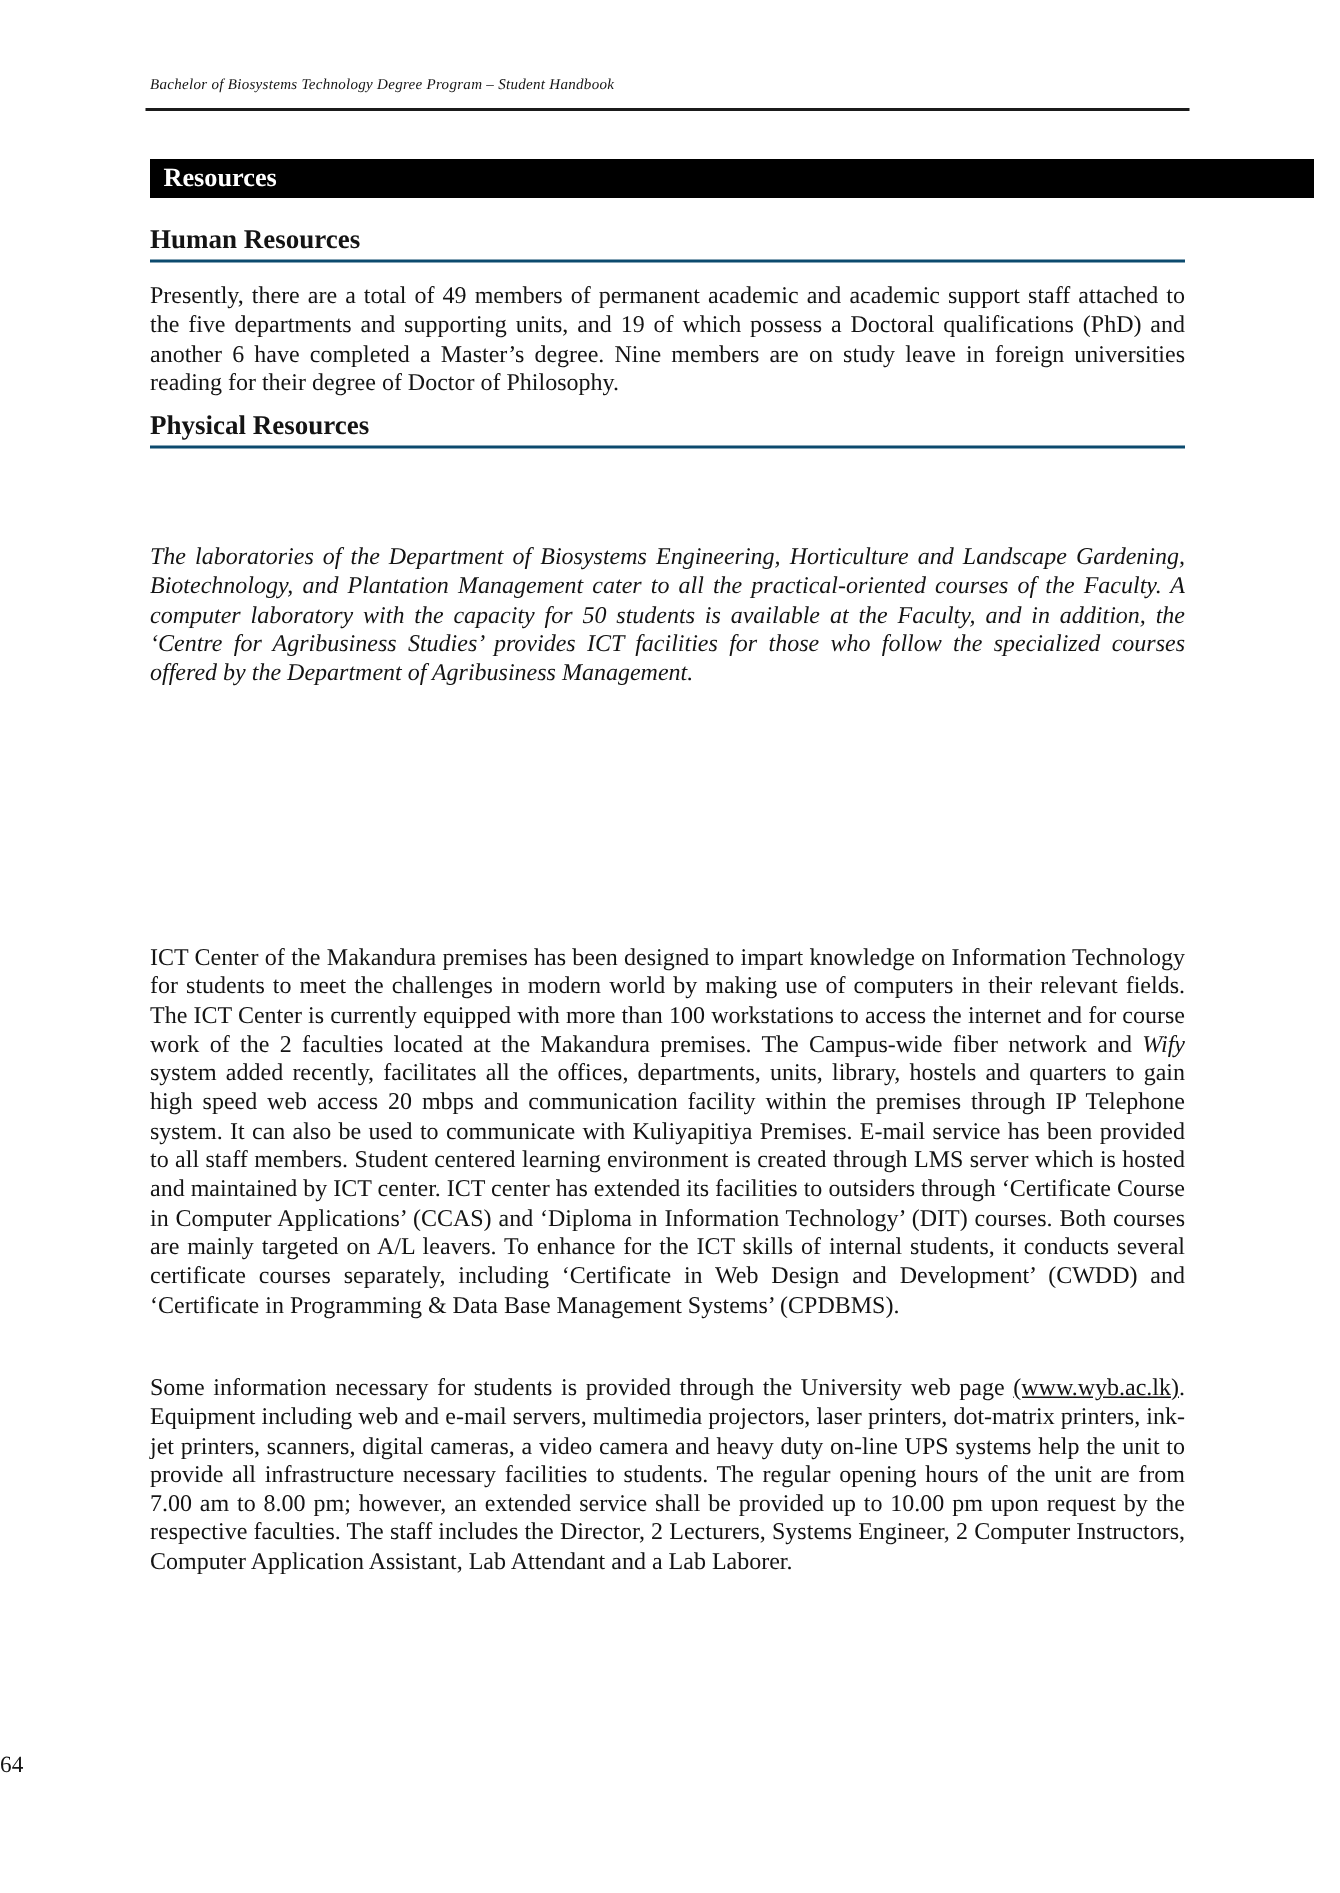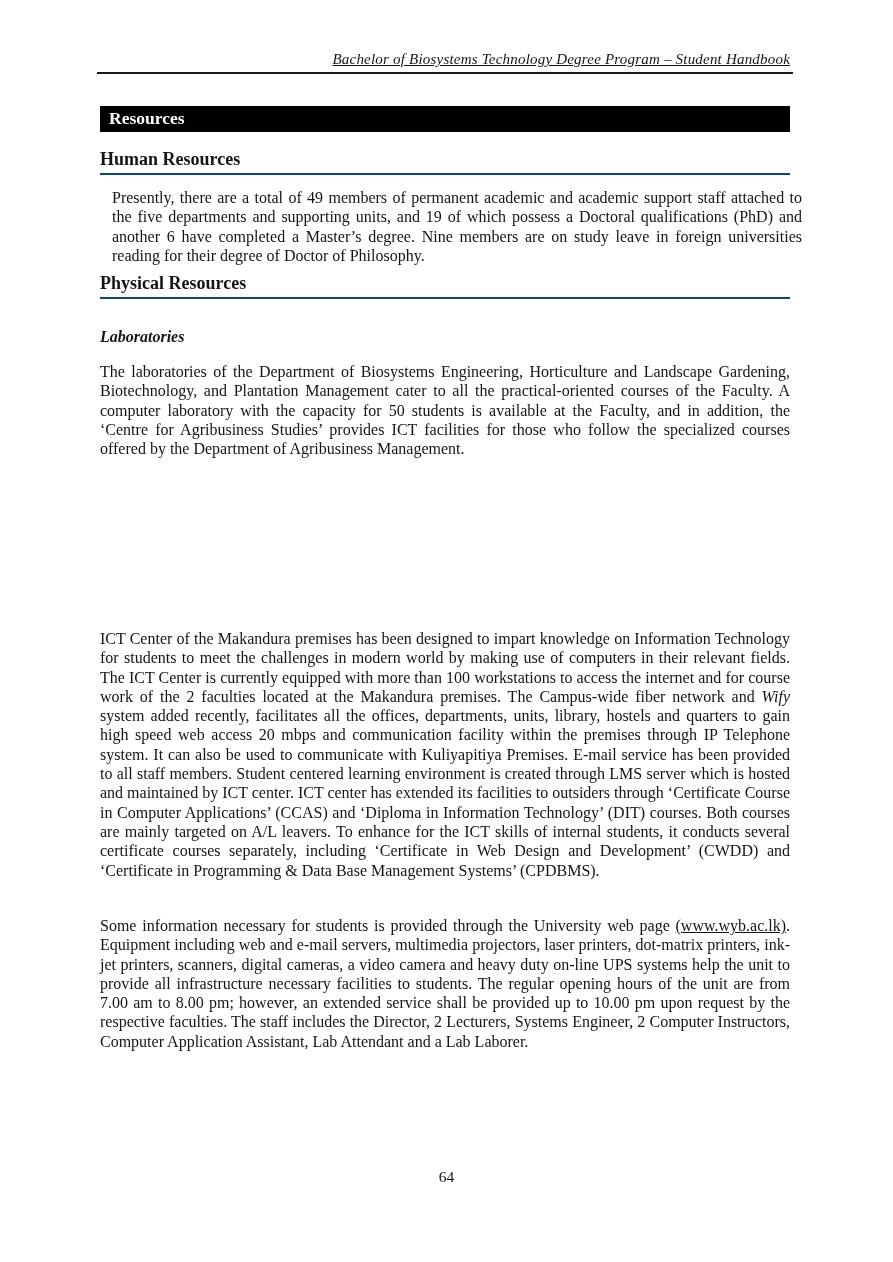--- a/index.html
+++ b/index.html
@@ -8,34 +8,33 @@
     width: 893px;
     height: 1262px;
     background: #ffffff;
     font-family: "Liberation Serif", serif;
     color: #141414;
     overflow: hidden;
   }
   .header-title {
     position: absolute;
     top: 51px; left: 100px; width: 690px;
-    text-align: right;
+    text-align: left;
     font-style: italic;
-    font-size: 15px;
+    font-size: 10px;
     letter-spacing: 0.2px;
-    text-decoration: underline;
   }
   .header-rule {
     position: absolute;
     top: 72px; left: 97px; width: 696px;
     border-top: 2px solid #1b1b1b;
   }
   .section-bar {
     position: absolute;
-    top: 106px; left: 100px; width: 690px; height: 26px;
+    top: 106px; left: 100px; width: 776px; height: 26px;
     background: #000000;
     color: #ffffff;
     font-weight: bold;
     font-size: 17.5px;
     line-height: 25px;
     padding-left: 9px;
     box-sizing: border-box;
   }
   .h2 {
     position: absolute;
@@ -60,35 +59,35 @@
   #h-exp { top: 480px; }
   #h-ict { top: 593px; }
   .para {
     position: absolute;
     left: 100px; width: 690px;
     margin: 0;
     font-size: 16px;
     line-height: 19.3px;
     text-align: justify;
   }
-  #p-human { top: 188px; margin-left: 12px; }
-  #p-lab   { top: 362px; }
+  #p-human { top: 188px; }
+  #p-lab   { top: 362px; font-style: italic; }
   #p-exp   { top: 516px; }
   #p-ict   { top: 629px; }
   #p-web   { top: 916px; }
   .it { font-style: italic; }
   .doclink {
     color: inherit;
     text-decoration: underline;
     cursor: pointer;
   }
   .page-num {
     position: absolute;
     top: 1168px; left: 0; width: 893px;
-    text-align: center;
+    text-align: left;
     font-size: 15.5px;
   }
 </style>
 </head>
 <body>
 
 <div class="page">
 
   <div class="header-title">Bachelor of Biosystems Technology Degree Program – Student Handbook</div>
   <div class="header-rule"></div>
@@ -96,21 +95,20 @@
   <div class="section-bar">
     <span>Resources</span>
   </div>
 
   <div class="h2" id="h-human">Human Resources</div>
 
   <p class="para" id="p-human">Presently, there are a total of 49 members of permanent academic and academic support staff attached to the five departments and supporting units, and 19 of which possess a Doctoral qualifications (PhD) and another 6 have completed a Master’s degree. Nine members are on study leave in foreign universities reading for their degree of Doctor of Philosophy.</p>
 
   <div class="h2" id="h-physical">Physical Resources</div>
 
-  <div class="h3" id="h-lab">Laboratories</div>
 
   <p class="para" id="p-lab">The laboratories of the Department of Biosystems Engineering, Horticulture and Landscape Gardening, Biotechnology, and Plantation Management cater to all the practical-oriented courses of the Faculty. A computer laboratory with the capacity for 50 students is available at the Faculty, and in addition, the ‘Centre for Agribusiness Studies’ provides ICT facilities for those who follow the specialized courses offered by the Department of Agribusiness Management.</p>
 
 
 
 
   <p class="para" id="p-ict">
     <span>ICT Center of the Makandura premises has been designed to impart knowledge on Information Technology for students to meet the challenges in modern world by making use of computers in their relevant fields. The ICT Center is currently equipped with more than 100 workstations to access the internet and for course work of the 2 faculties located at the Makandura premises. The Campus-wide fiber network and </span><span class="it">Wify</span><span> system added recently, facilitates all the offices, departments, units, library, hostels and quarters to gain high speed web access 20 mbps and communication facility within the premises through IP Telephone system. It can also be used to communicate with Kuliyapitiya Premises. E-mail service has been provided to all staff members. Student centered learning environment is created through LMS server which is hosted and maintained by ICT center. ICT center has extended its facilities to outsiders through ‘Certificate Course in Computer Applications’ (CCAS) and ‘Diploma in Information Technology’ (DIT) courses. Both courses are mainly targeted on A/L leavers. To enhance for the ICT skills of internal students, it conducts several certificate courses separately, including ‘Certificate in Web Design and Development’ (CWDD) and ‘Certificate in Programming &amp; Data Base Management Systems’ (CPDBMS).</span>
   </p>
 

